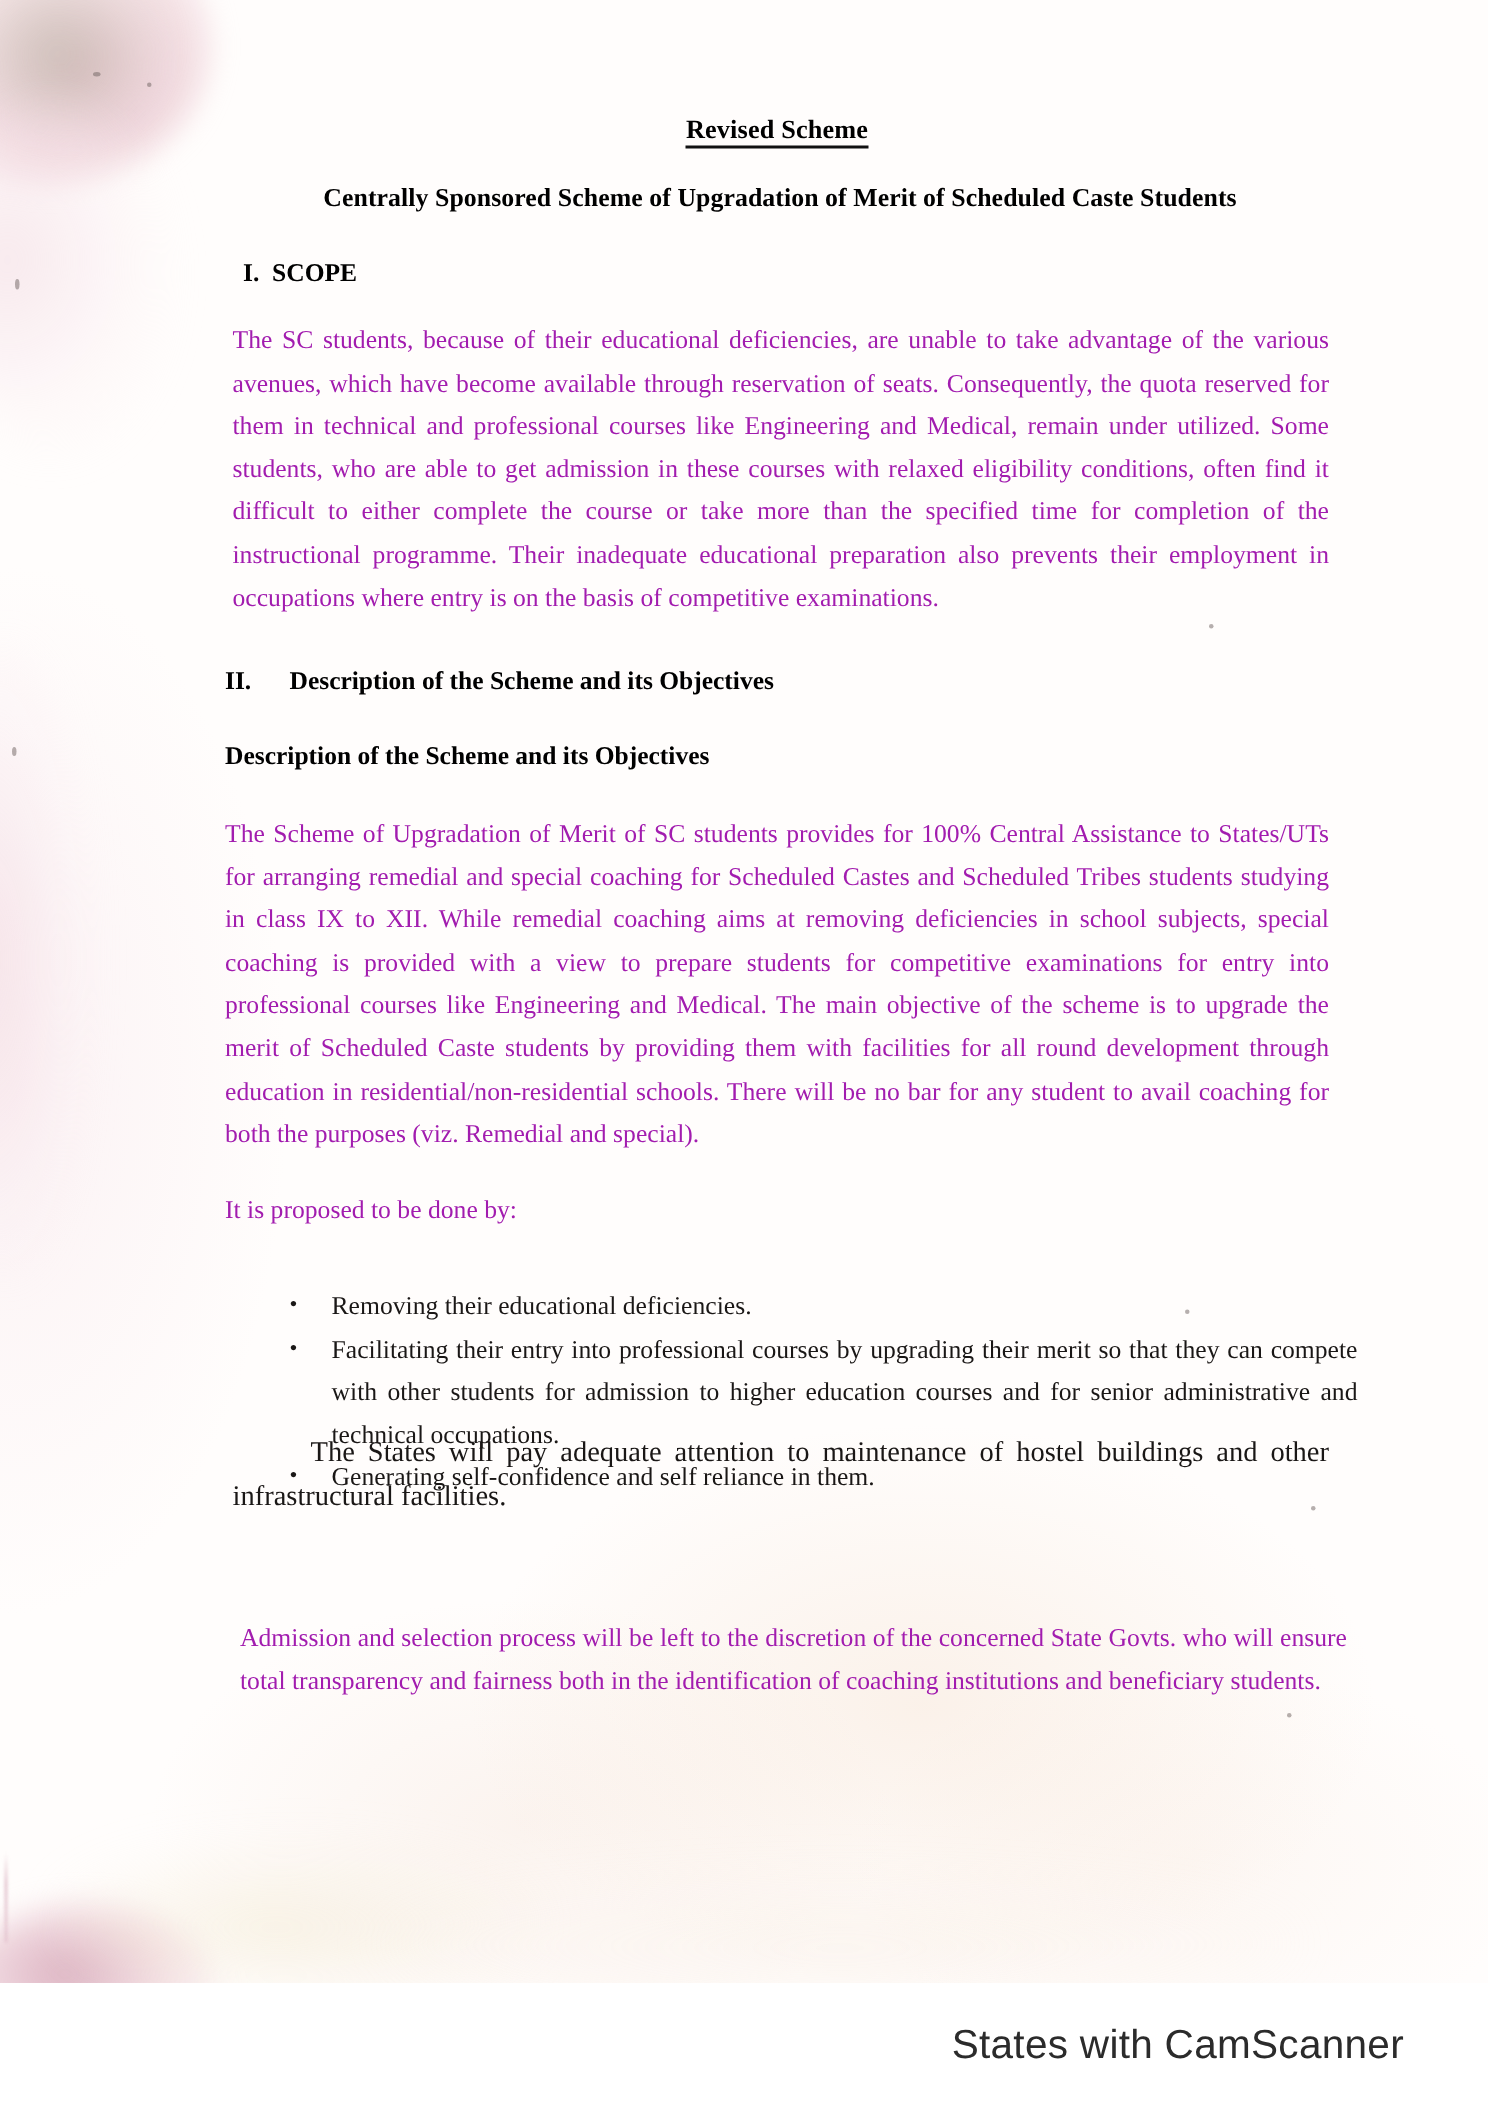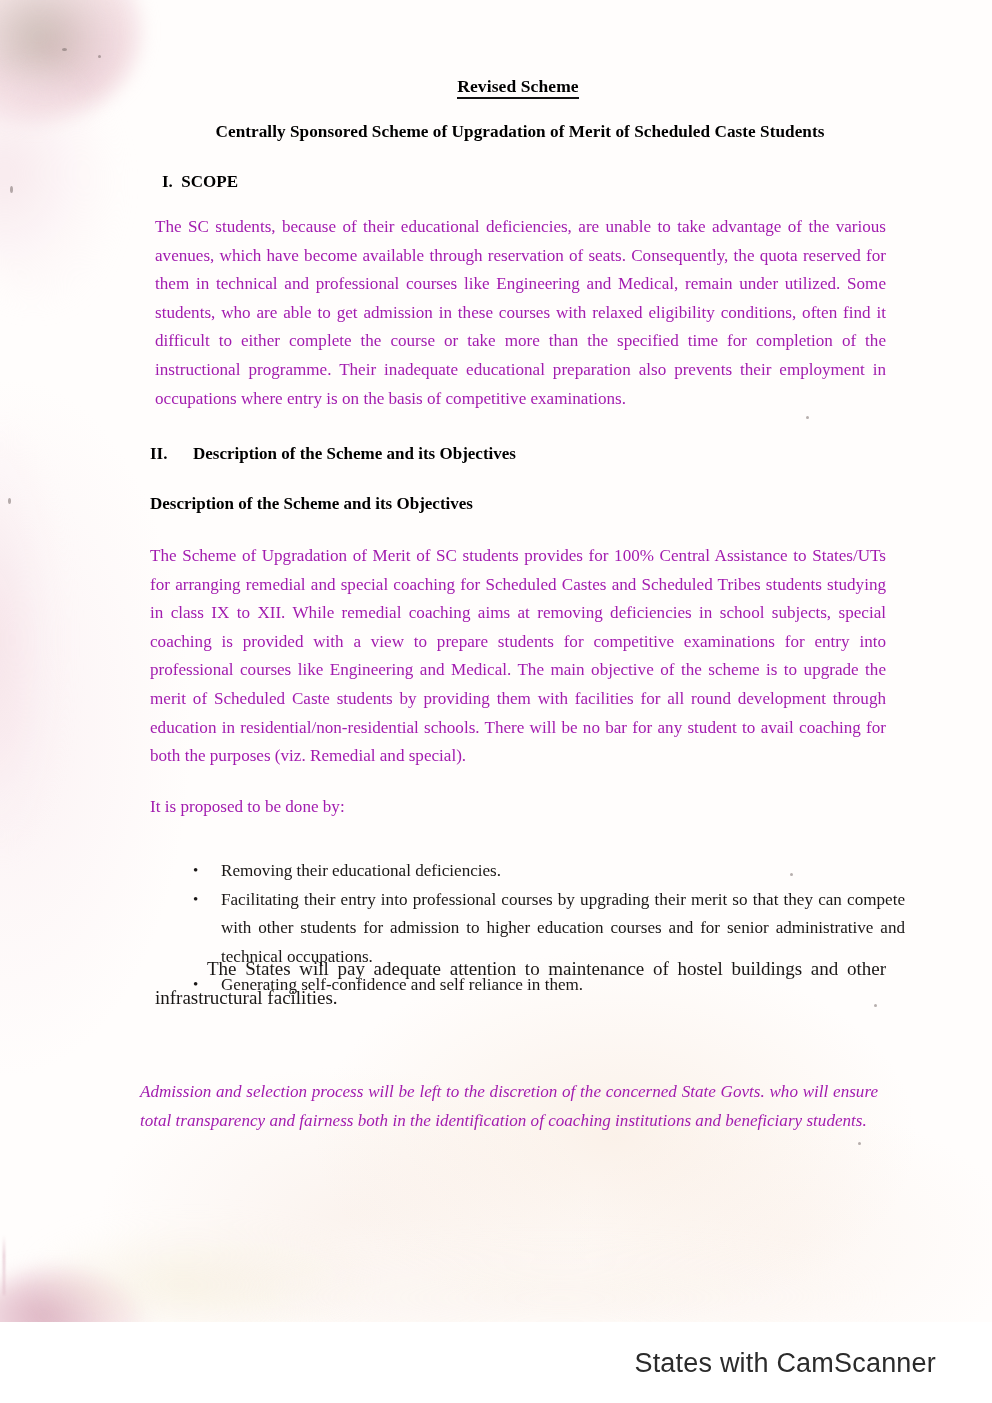--- a/index.html
+++ b/index.html
@@ -210,24 +210,23 @@
     width: 731px;
     font-size: 19px;
     line-height: 28.6px;
     text-align: justify;
     text-justify: inter-word;
     text-indent: 52px;
     color: #1a1716;
   }
 
   #para-admission {
-    left: 140px;
+    left: 160px;
     top: 1078px;
     width: 738px;
-    font-style: italic;
   }
 
   
   #camscanner-watermark {
     position: absolute;
     left: 0;
     top: 1348px;
     width: 936px;
     text-align: right;
     font-family: "Liberation Sans", "DejaVu Sans", sans-serif;

